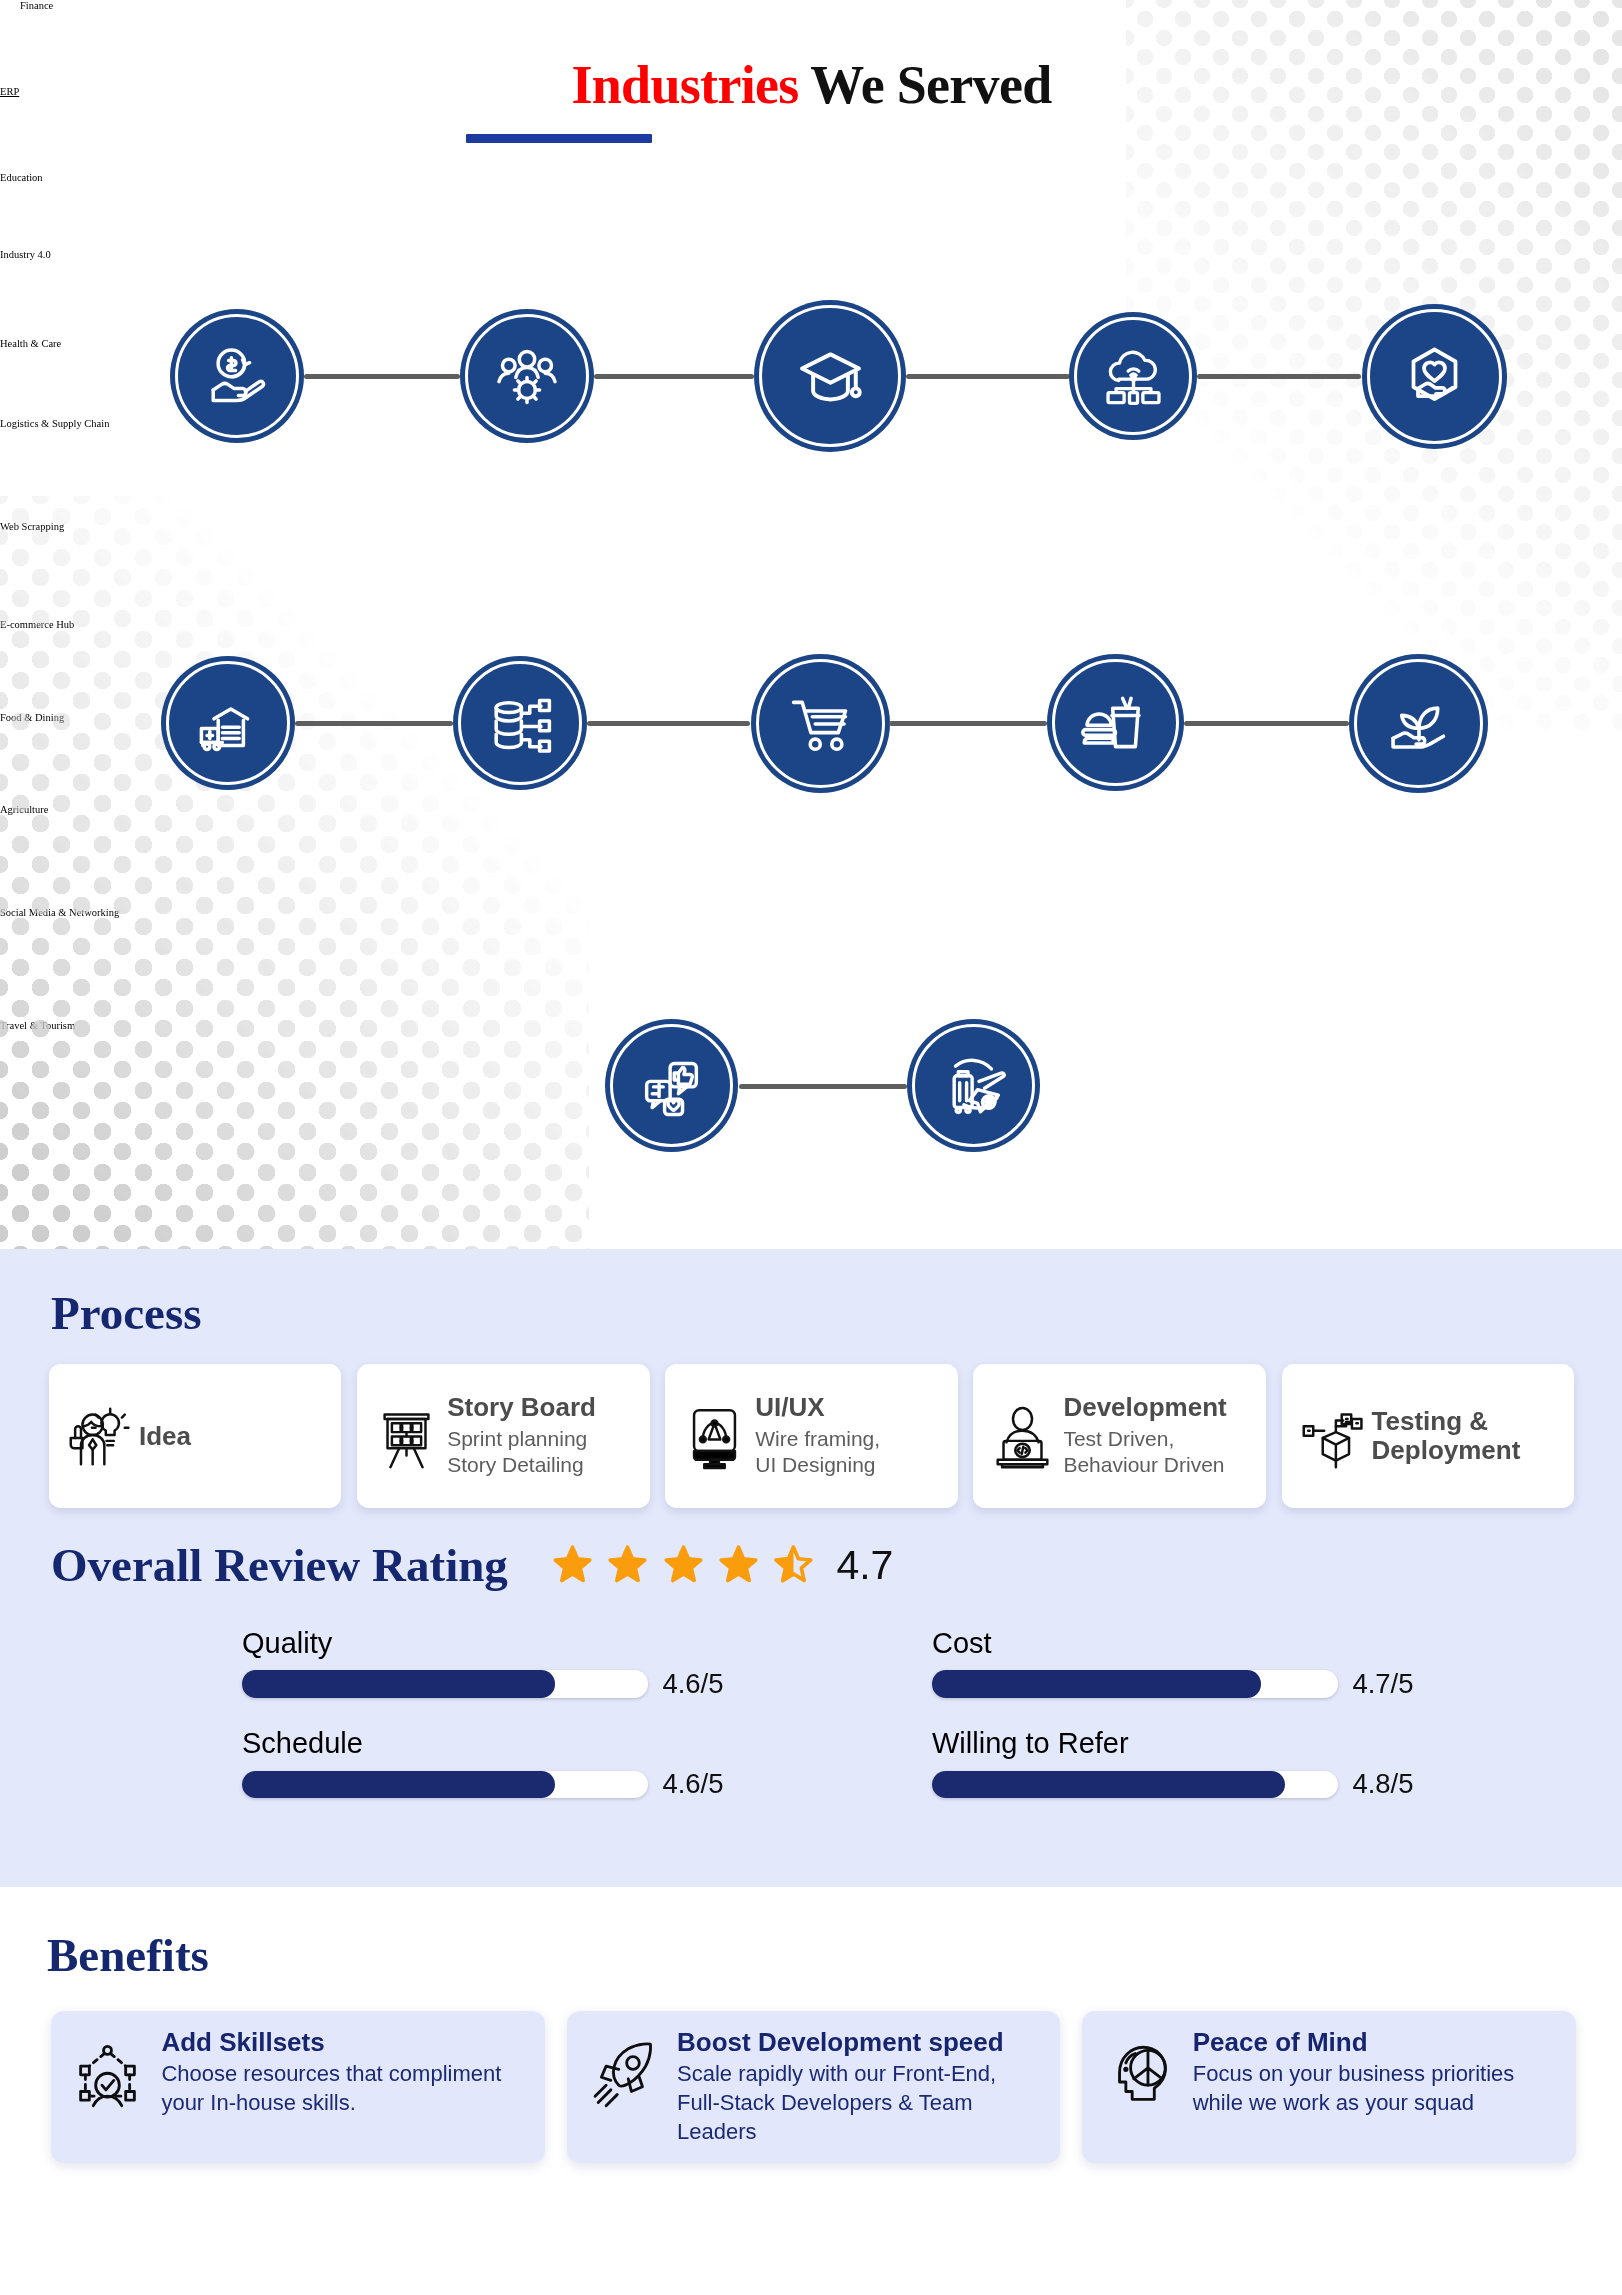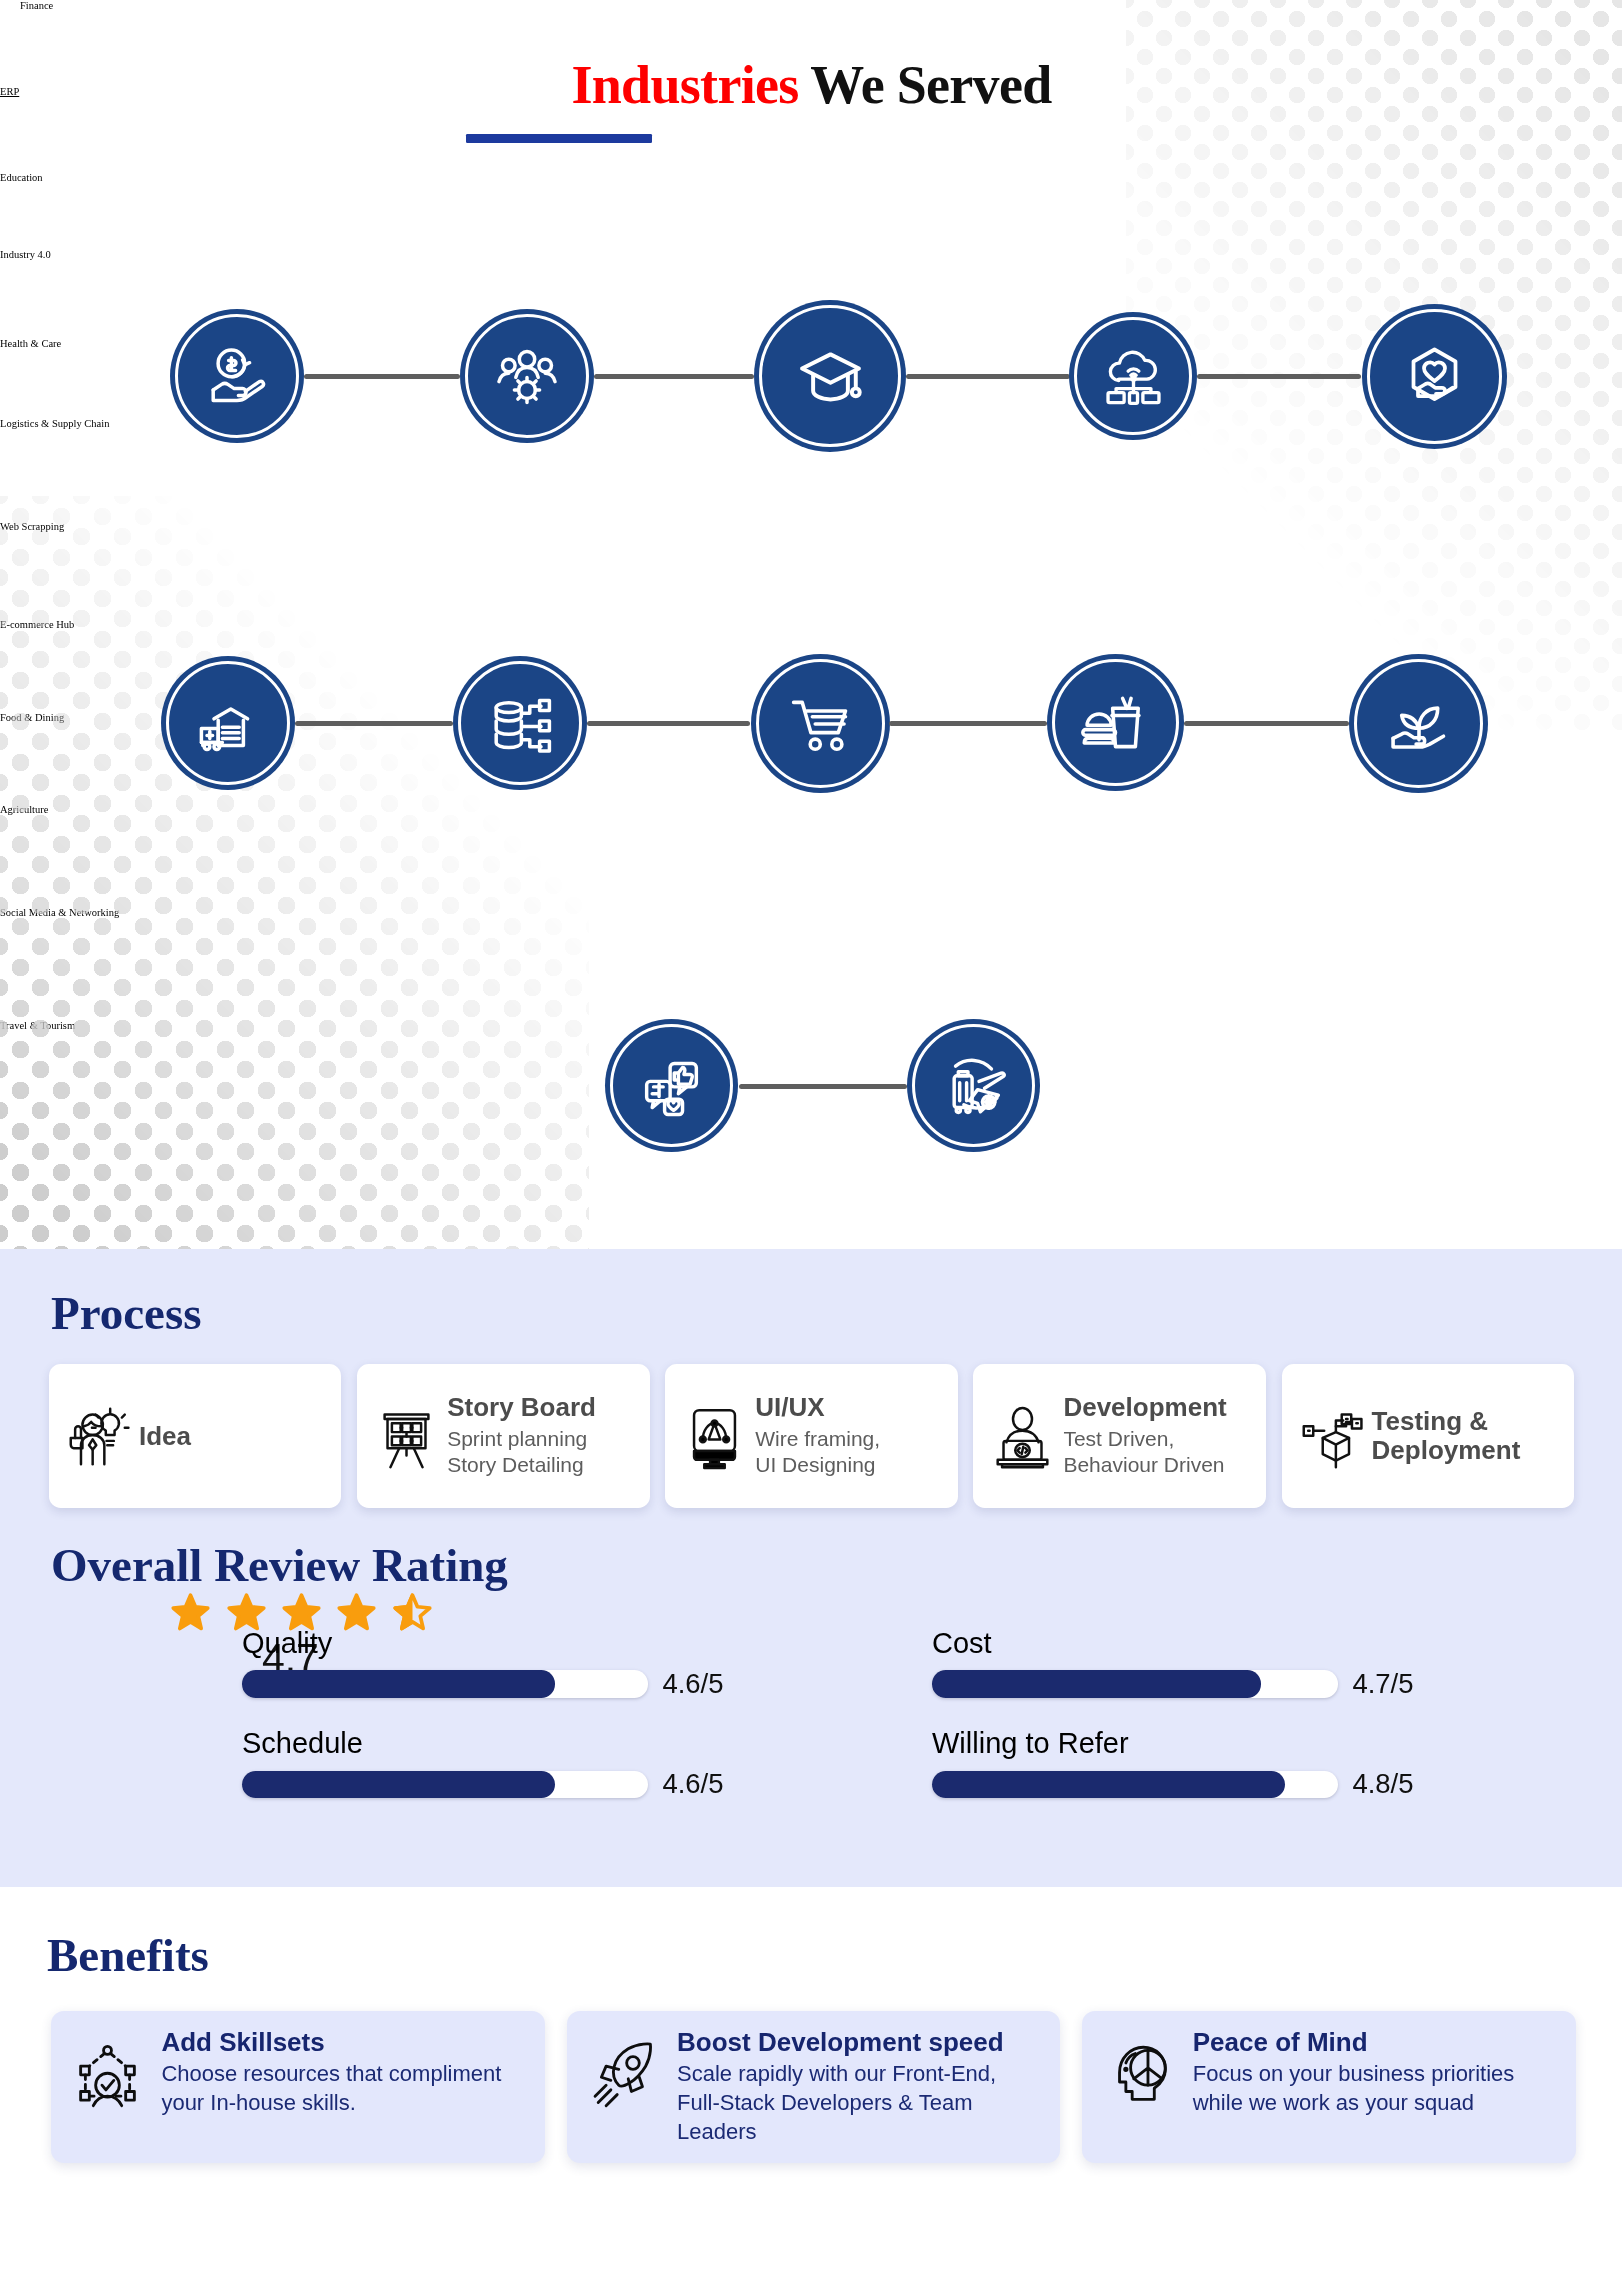--- a/index.html
+++ b/index.html
@@ -83,21 +83,21 @@
     font-family:"Liberation Sans", sans-serif;font-weight:bold;
     font-size:26px;color:#4c4c4c;line-height:1.1;white-space:pre-line;
   }
   .pcard .psub{
     font-family:"Liberation Sans", sans-serif;
     font-size:21px;color:#5d5d5d;line-height:1.26;margin-top:3.9px;white-space:pre-line;
   }
   .pcard.center-t{justify-content:center;}
   .pcard.center-t .ptitle{text-align:left;}
 
-  #rating-row{position:absolute;left:51px;top:289px;display:flex;align-items:center;gap:0;flex-direction:column;}
+  #rating-row{position:absolute;left:51px;top:289px;display:flex;align-items:center;gap:0;}
   #rating-head{font-size:47px;}
   #stars{display:flex;align-items:center;gap:14.4px;margin-left:44px;}
   #rating-val{
     font-family:"Liberation Sans", sans-serif;font-weight:normal;
     font-size:41px;color:#111;margin-left:22px;
   }
 
   #bars{position:absolute;left:242px;top:378px;width:1283px;
         display:grid;grid-template-columns:1fr 1fr;column-gap:97px;row-gap:27.5px;}
   .bar-item{}

